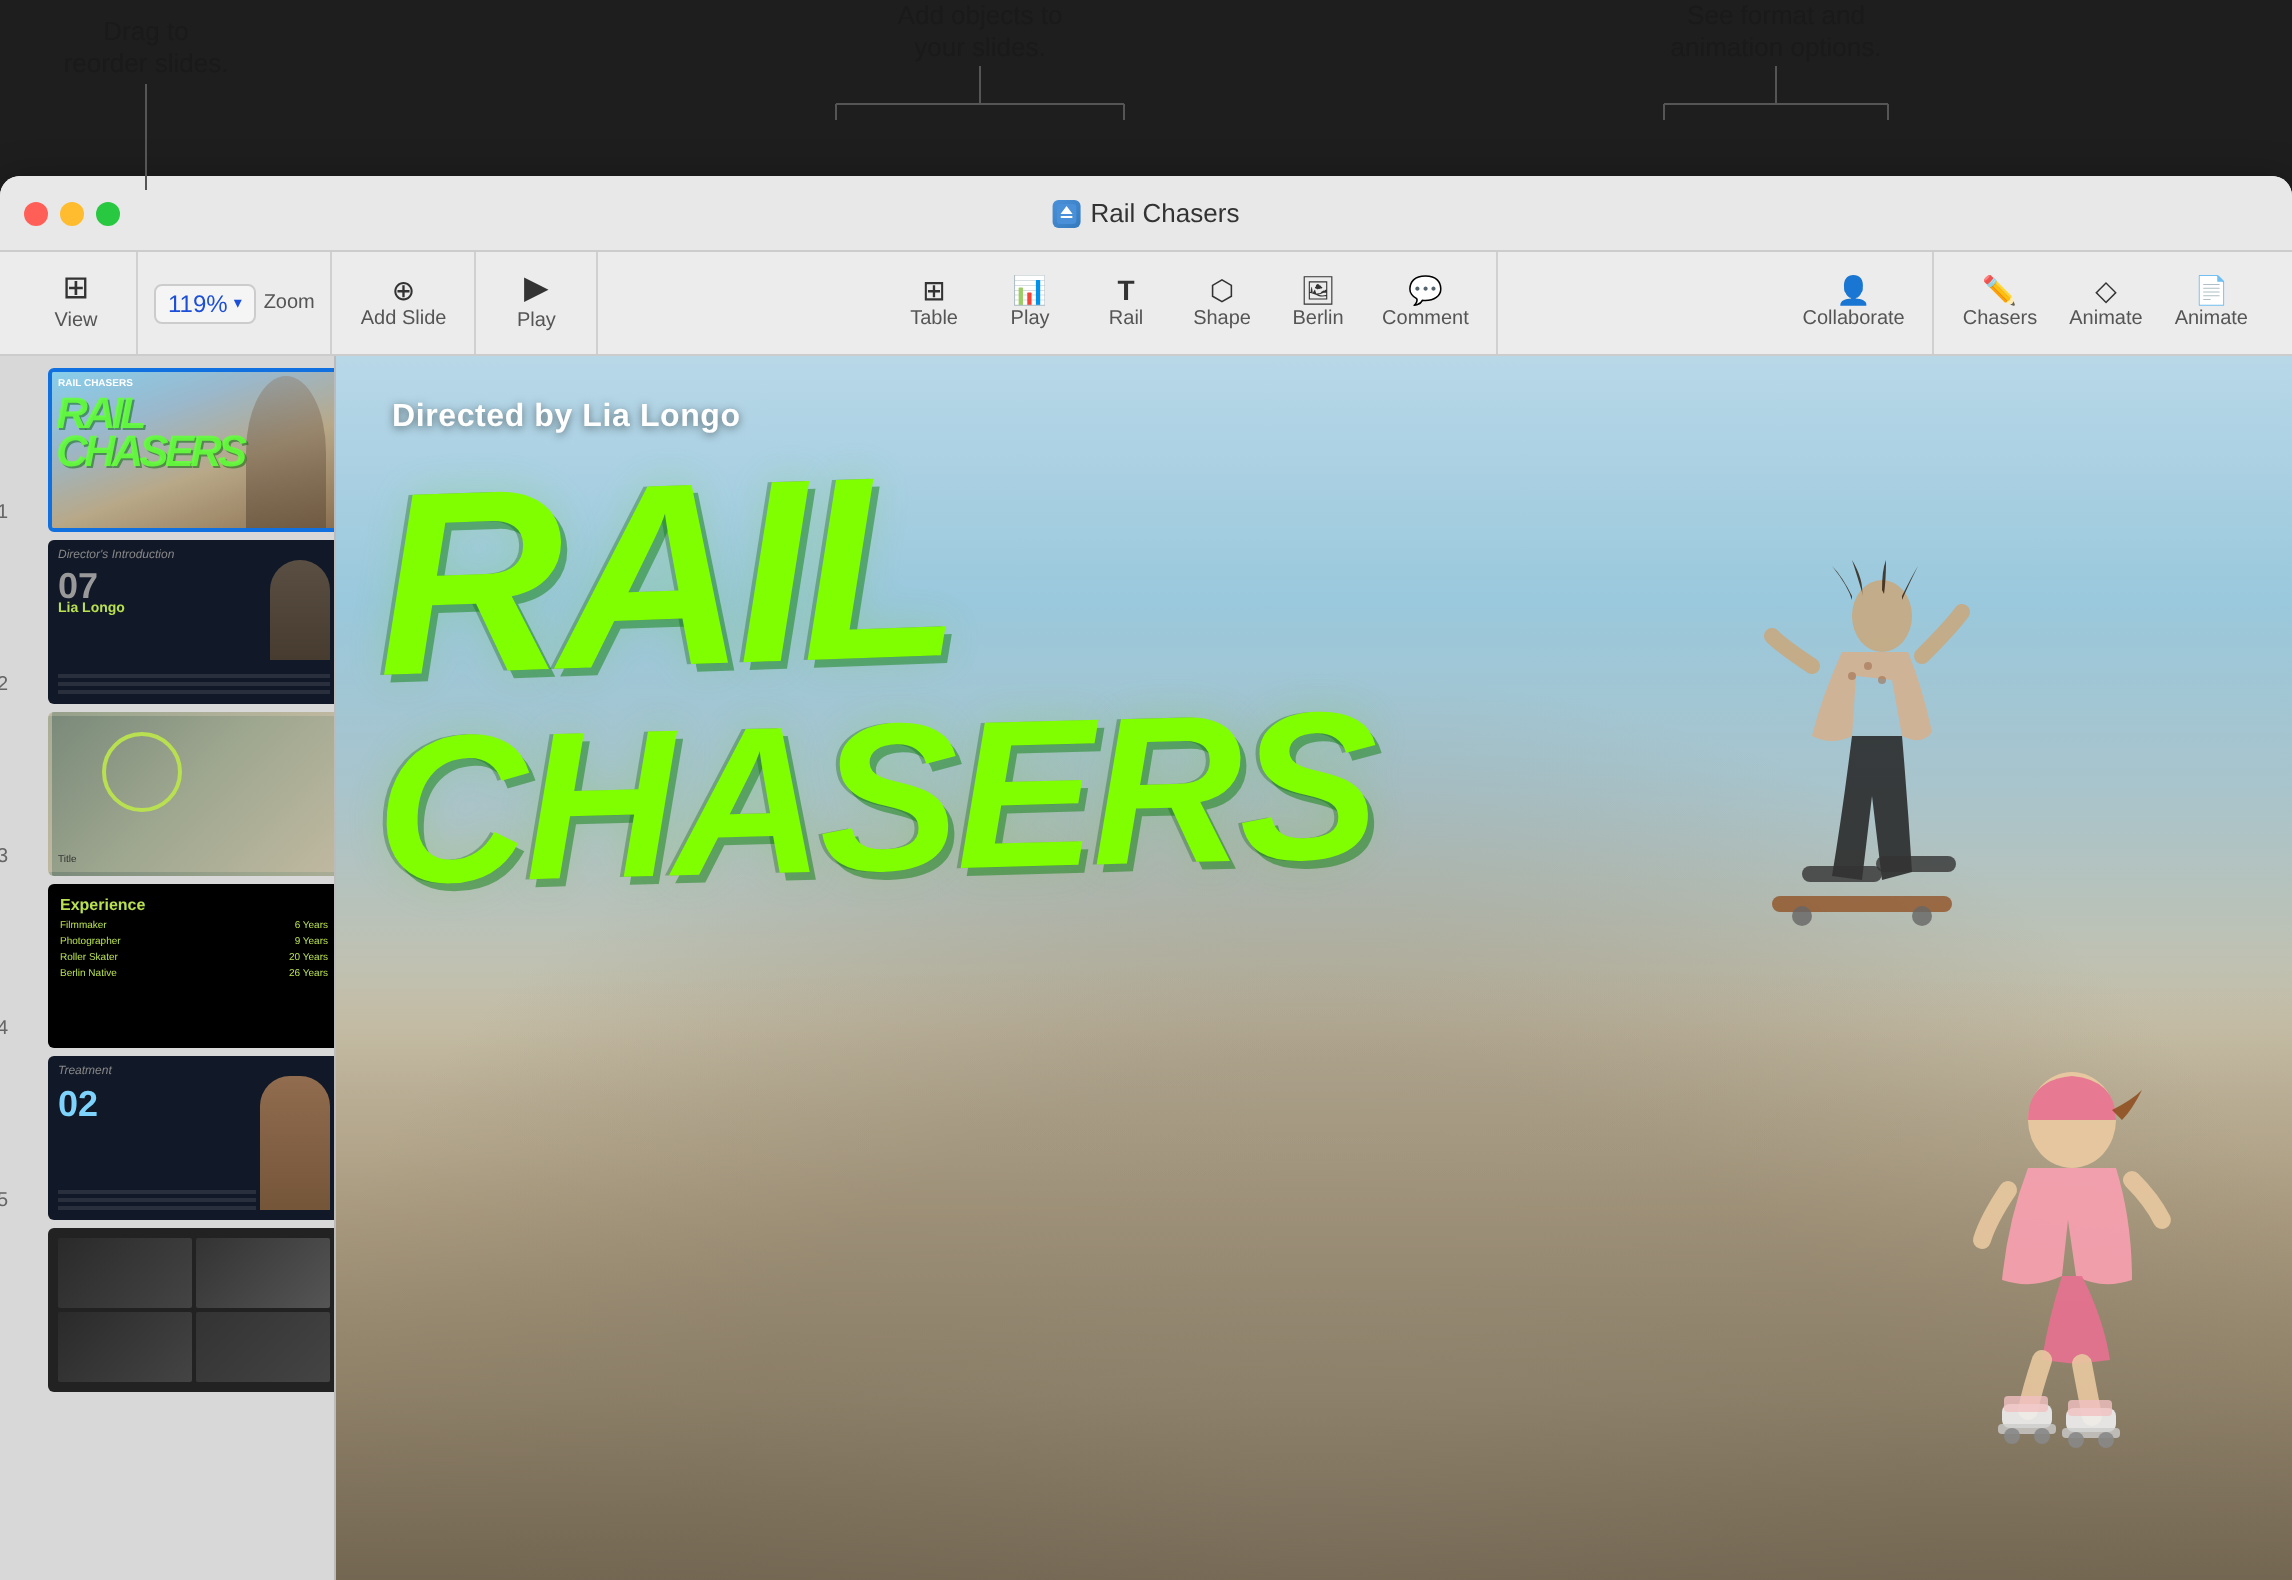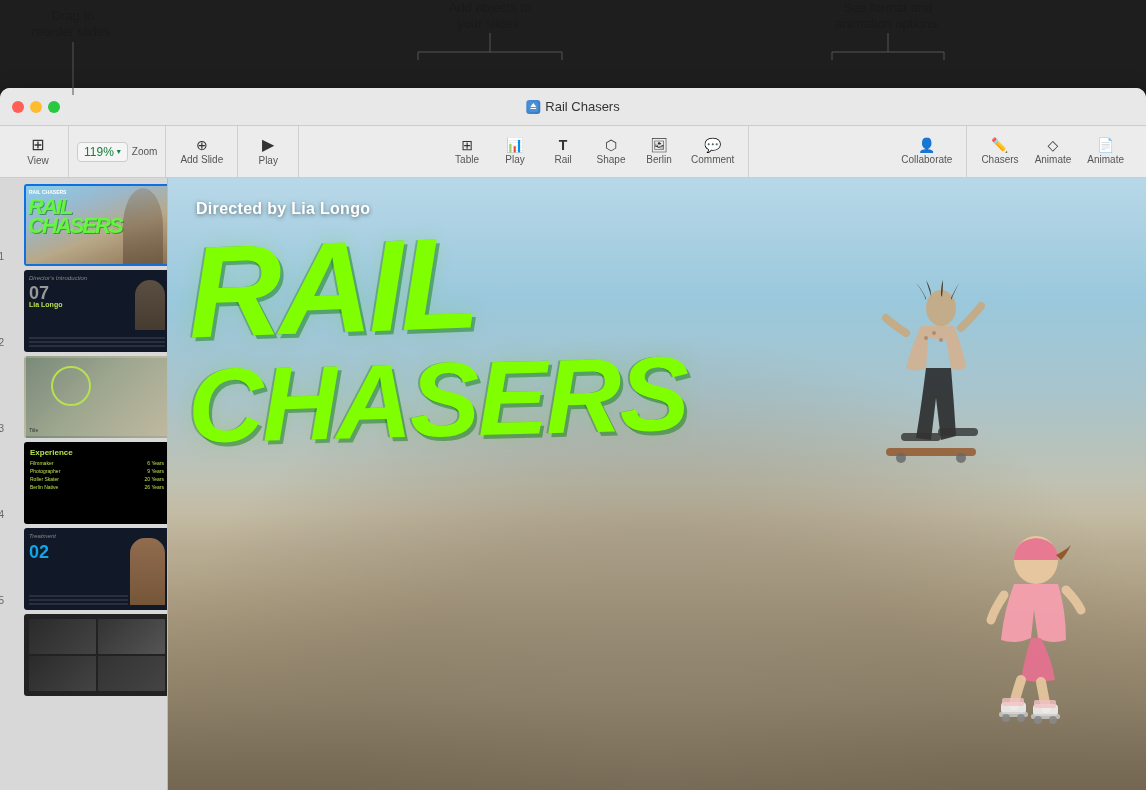--- a/index.html
+++ b/index.html
@@ -128,21 +128,21 @@
       display: flex;
       align-items: center;
       gap: 4px;
       padding: 0 8px;
       border-right: 1px solid #d0d0d0;
       height: 100%;
     }
 
     .zoom-value {
       font-size: 12px;
-      color: #15803d;
+      color: #1d4ed8;
       background: #f5f5f5;
       border: 1px solid #ccc;
       border-radius: 4px;
       padding: 2px 6px;
       display: flex;
       align-items: center;
       gap: 3px;
     }
 
     
@@ -440,21 +440,21 @@
               <span style="font-size:5px;color:#b8e050;">26 Years</span>
             </div>
           </div>
         </div>
       </div>
 
       <div class="thumb-wrapper">
         <span class="slide-num">5</span>
         <div class="thumb-img slide-thumb" style="position:relative;background:#111827;">
           <div style="position:absolute;top:3px;left:3px;font-size:6px;color:#888;font-style:italic;">Treatment</div>
-          <div style="position:absolute;top:12px;left:3px;font-size:18px;font-weight:bold;color:#0ea5e9;">02</div>
+          <div style="position:absolute;top:12px;left:3px;font-size:18px;font-weight:bold;color:#7dd3fc;">02</div>
           <div style="position:absolute;top:8px;right:3px;bottom:3px;width:35px;background:linear-gradient(180deg,#c89060,#a07040);border-radius:15px 15px 0 0;opacity:0.7;"></div>
           <div style="position:absolute;bottom:3px;left:3px;right:40px;">
             <div style="height:2px;background:rgba(255,255,255,0.1);margin-bottom:2px;"></div>
             <div style="height:2px;background:rgba(255,255,255,0.1);margin-bottom:2px;"></div>
             <div style="height:2px;background:rgba(255,255,255,0.1);"></div>
           </div>
         </div>
       </div>
 
       <div class="thumb-wrapper">

